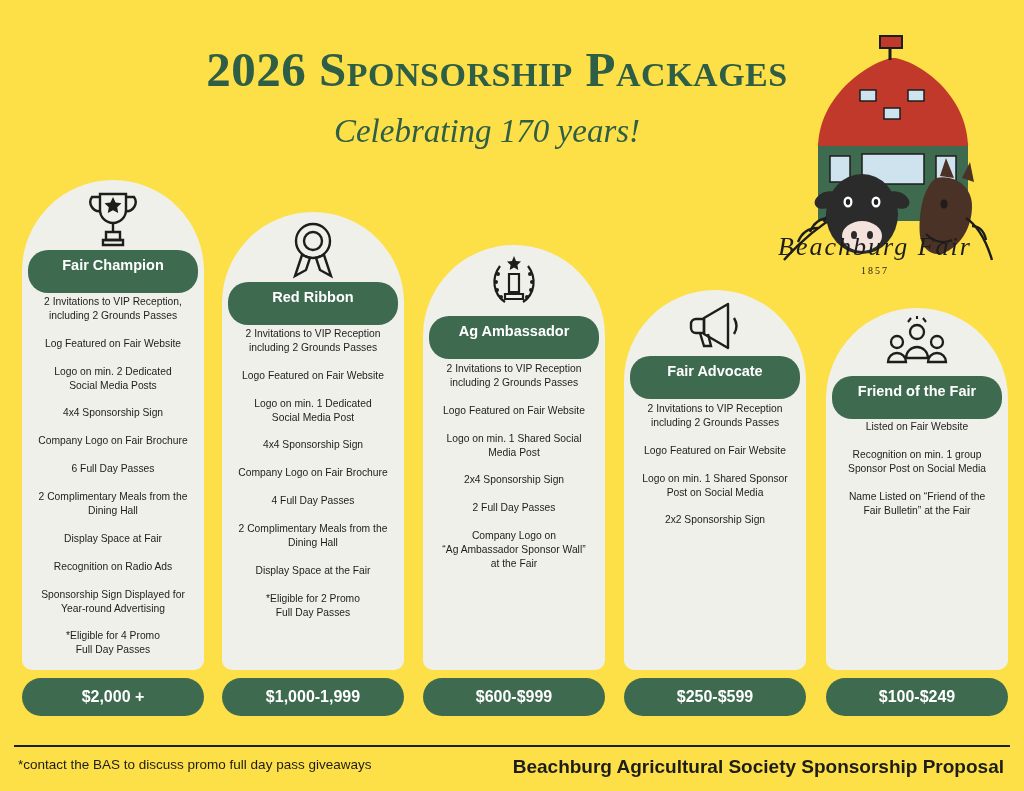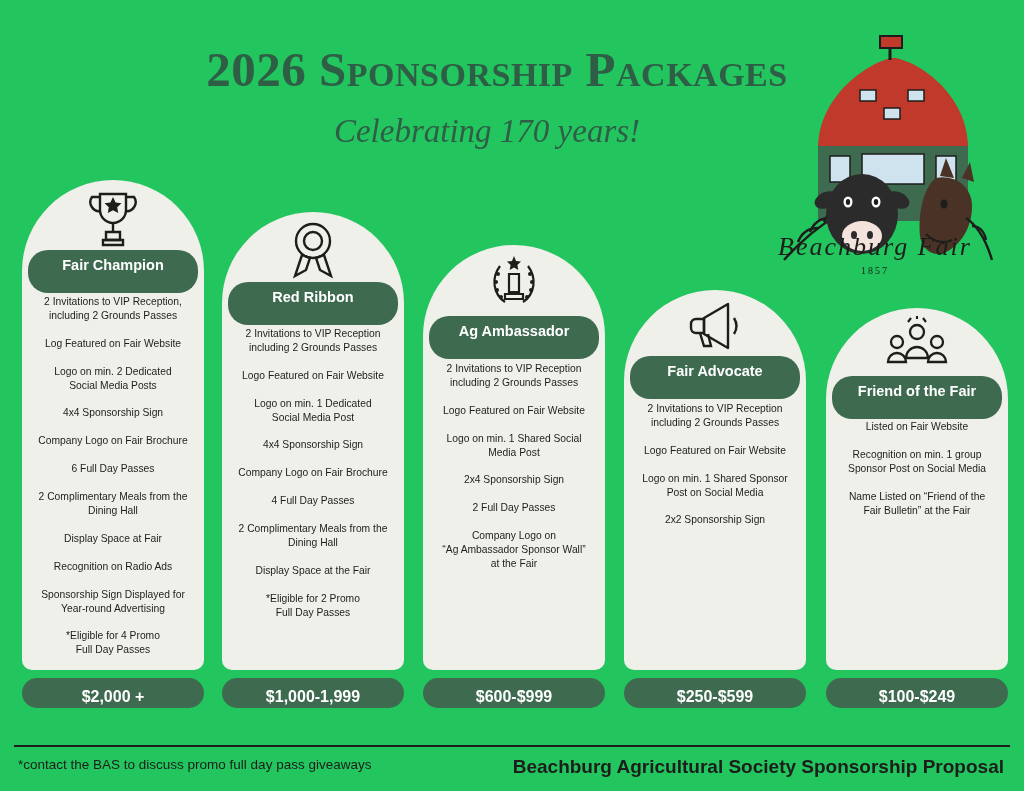--- a/index.html
+++ b/index.html
@@ -11,21 +11,21 @@
     height: 791px;
     background: #ffffff;
     font-family: "Liberation Sans", sans-serif;
     overflow: hidden;
     position: relative;
   }
   .page {
     position: relative;
     width: 1024px;
     height: 791px;
-    background: #22c55e;
+    background: #fde047;
   }
 
   
   .header {
     position: absolute;
     top: 44px;
     left: 0;
     width: 1024px;
     text-align: center;
   }
@@ -138,21 +138,21 @@
   .price {
     position: absolute;
     left: 0;
     width: 182px;
     background: #3e6b50;
     color: #ffffff;
     border-radius: 22px;
     text-align: center;
     font-size: 16px;
     font-weight: bold;
-    padding: 10px 0 2px 0;
+    padding: 10px 0 10px 0;
     box-sizing: border-box;
   }
 
   
   .rule {
     position: absolute;
     left: 14px;
     top: 745px;
     width: 996px;
     height: 2px;

